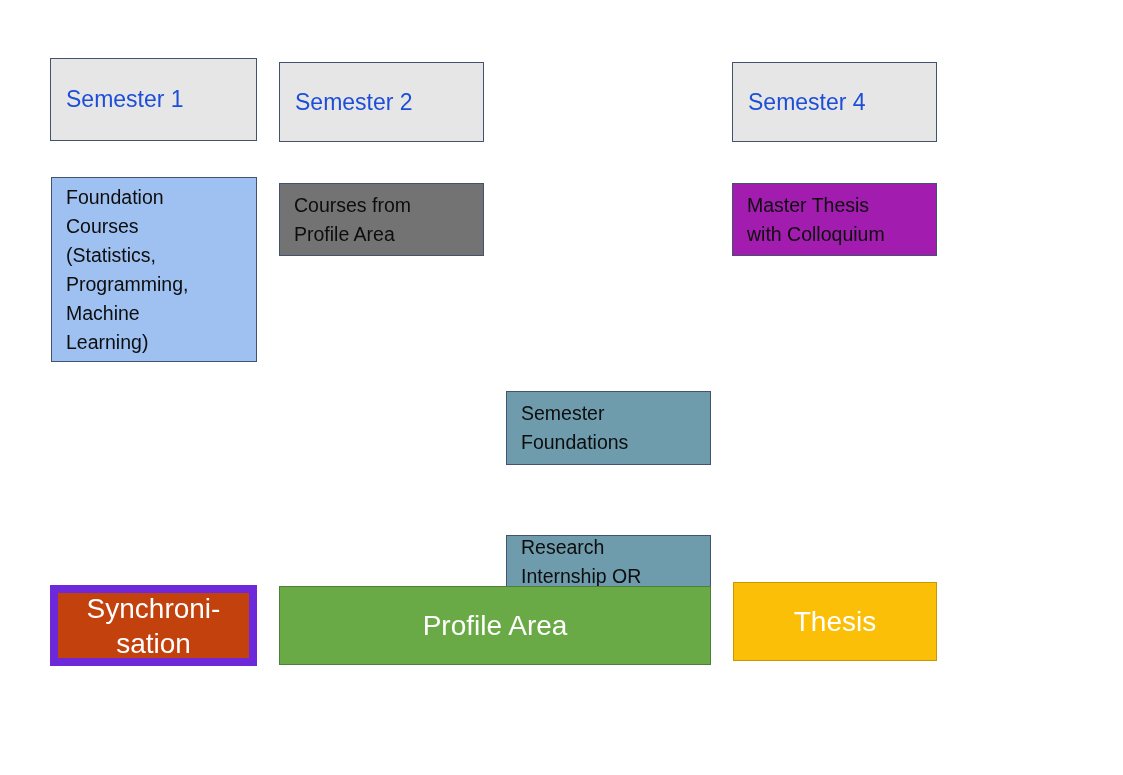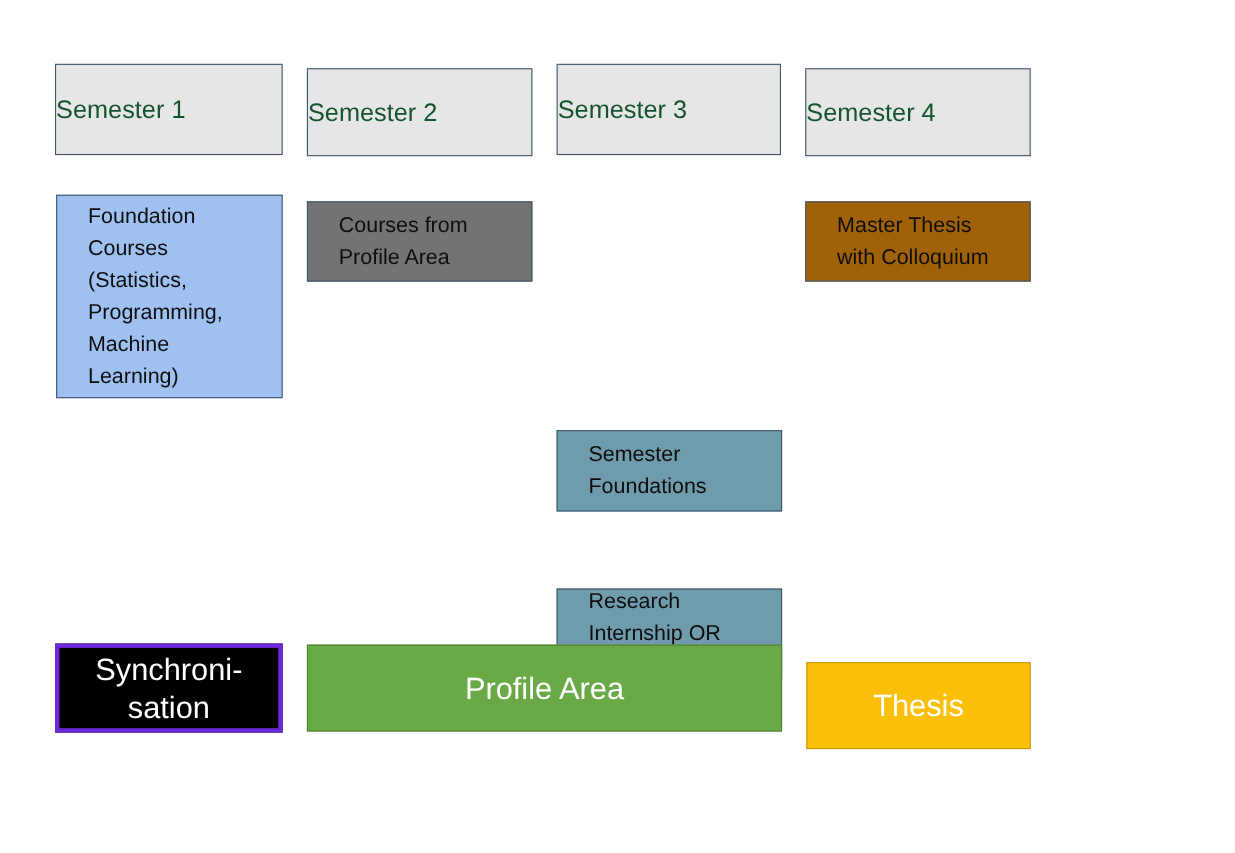--- a/index.html
+++ b/index.html
@@ -32,53 +32,54 @@
   }
   .box .txt {
     display: block;
     white-space: pre-line;
   }
 
   
   .hdr {
     background: #E7E6E6;
     border: 1px solid #41546B;
+    padding-left: 15px;
     font-size: 23px;
     line-height: 1.25;
-    color: #14532d;
+    color: #1d4ed8;
   }
 
   
   .cell {
     border: 1px solid #41546B;
-    padding-left: 28px;
+    padding-left: 14px;
     padding-right: 6px;
     font-size: 19.5px;
     line-height: 29px;
     color: #0d0d0d;
   }
   .cell.blue   { background: #9FC1F2; }
   .cell.green  { background: #737373; }
   .cell.teal   { background: #6E9CAC; }
-  .cell.yellow { background: #a16207; justify-content: center; }
+  .cell.yellow { background: #a21caf; justify-content: center; }
 
   
   .bar {
     border: 1px solid #41546B;
     display: flex;
     align-items: center;
     justify-content: center;
     text-align: center;
     color: #ffffff;
     font-size: 28px;
     line-height: 35px;
   }
   .bar.sync {
-    background: #000000;
-    border: 4px solid #6d28d9;
+    background: #c2410c;
+    border: 8px solid #6d28d9;
   }
   .bar.profile {
     background: #6AAA46;
     border: 1px solid #4E7F34;
   }
   .bar.thesis {
     background: #FBBF07;
     border: 1px solid #C79705;
   }
 </style>
@@ -88,23 +89,20 @@
 <div id="canvas">
 
   <div class="box hdr" style="left:50px; top:58px; width:207px; height:83px;">
     <span class="txt">Semester 1</span>
   </div>
 
   <div class="box hdr" style="left:279px; top:62px; width:205px; height:80px;">
     <span class="txt">Semester 2</span>
   </div>
 
-  <div class="box hdr" style="left:506px; top:58px; width:204px; height:83px;">
-    <span class="txt">Semester 3</span>
-  </div>
 
   <div class="box hdr" style="left:732px; top:62px; width:205px; height:80px;">
     <span class="txt">Semester 4</span>
   </div>
 
   <div class="box cell blue" style="left:51px; top:177px; width:206px; height:185px;">
     <span class="txt">Foundation
 Courses
 (Statistics,
 Programming,
@@ -137,17 +135,17 @@
 
   <div class="box bar sync" style="left:50px; top:585px; width:207px; height:81px;">
     <span class="txt">Synchroni-
 sation</span>
   </div>
 
   <div class="box bar profile" style="left:279px; top:586px; width:432px; height:79px;">
     <span class="txt">Profile Area</span>
   </div>
 
-  <div class="box bar thesis" style="left:733px; top:602px; width:204px; height:79px;">
+  <div class="box bar thesis" style="left:733px; top:582px; width:204px; height:79px;">
     <span class="txt">Thesis</span>
   </div>
 
 </div>
 
 </body></html>

